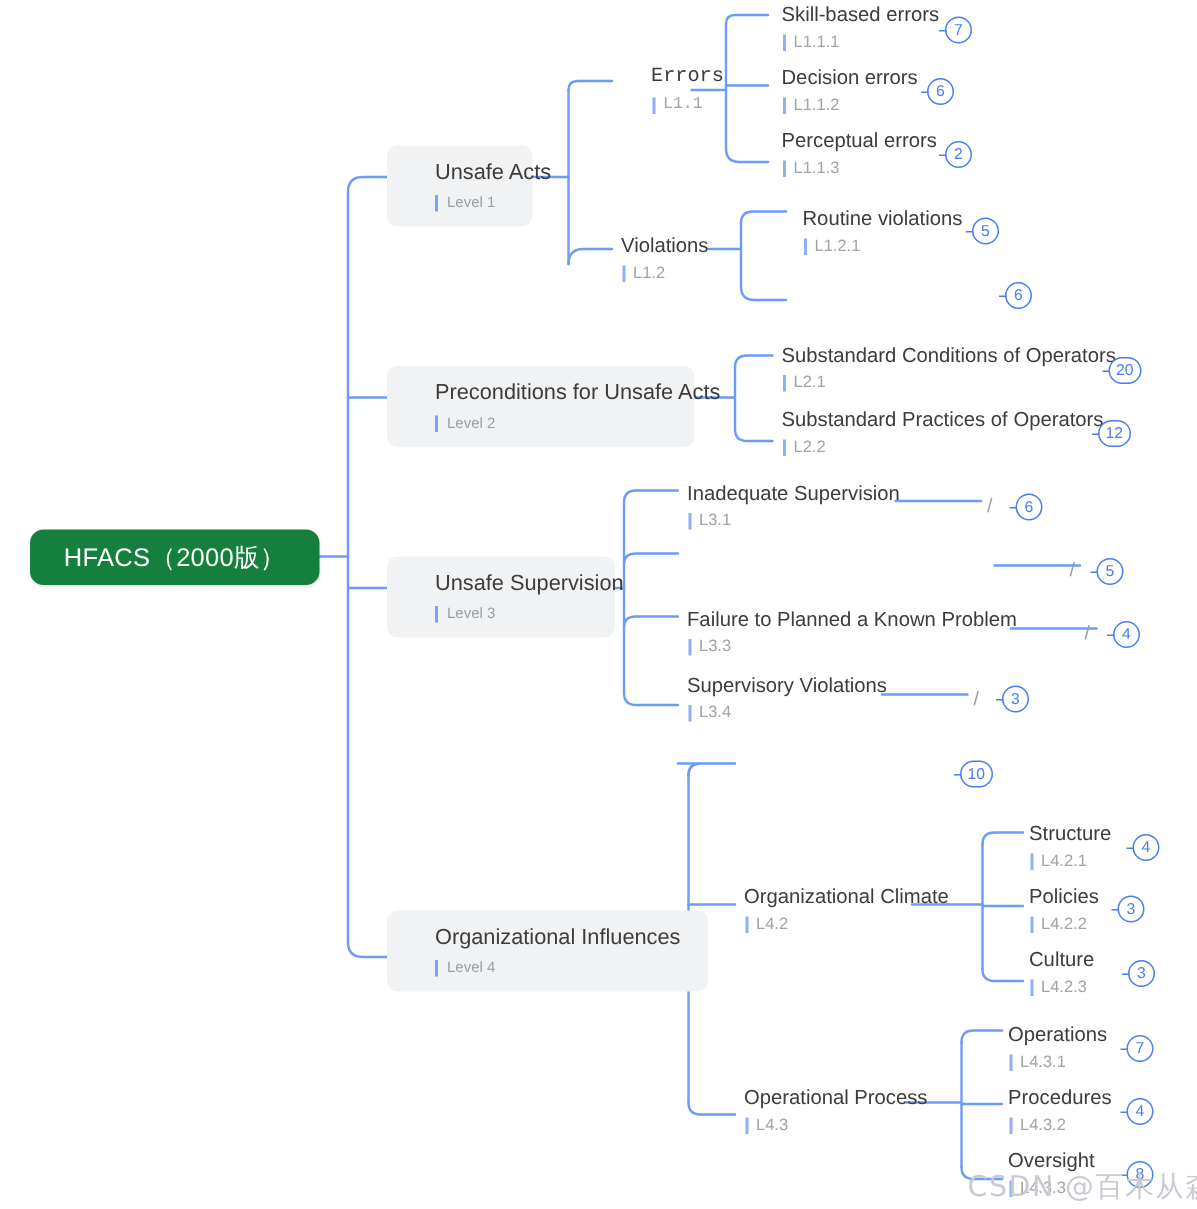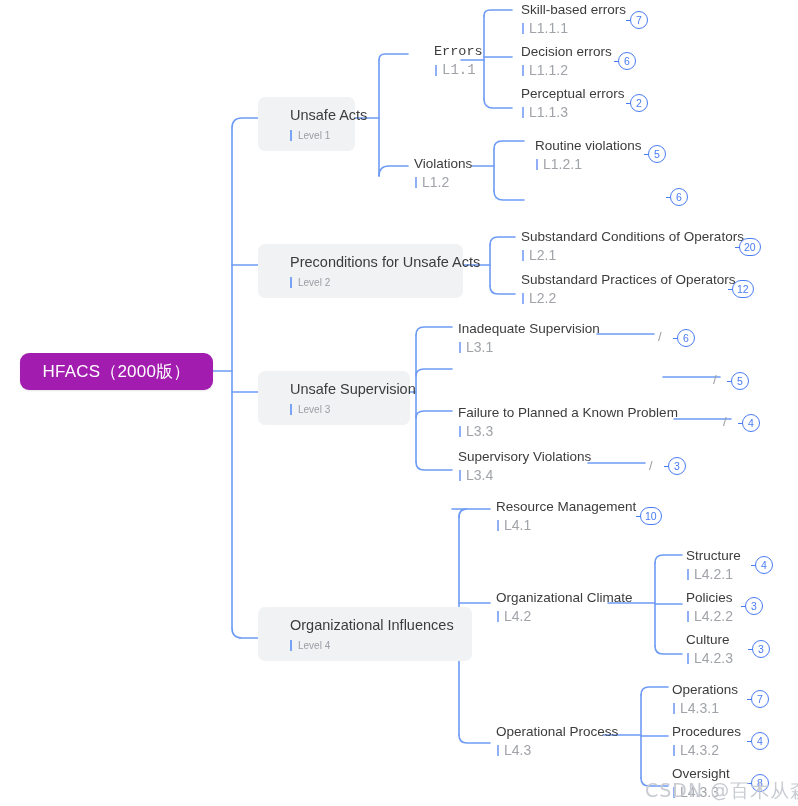--- a/index.html
+++ b/index.html
@@ -27,21 +27,21 @@
     position: absolute;
     left: 0; top: 0;
     width: 798px;
     height: 806px;
     pointer-events: none;
   }
 
   
   .root-node {
     position: absolute;
-    background: #a21caf;
+    background: #15803d;
     color: #ffffff;
     border-radius: 9px;
     font-size: 17px;
     letter-spacing: 0.2px;
     display: flex;
     align-items: center;
     justify-content: center;
     box-shadow: 0 1px 2px rgba(0,0,0,0.10);
     white-space: nowrap;
   }
@@ -82,21 +82,21 @@
   .text-node {
     position: absolute;
     white-space: nowrap;
   }
   .text-node .title {
     font-size: 13.5px;
     color: #3c3c3c;
     line-height: 18px;
   }
   .text-node .sub {
-    font-size: 14px;
+    font-size: 11px;
     color: #a0a3a8;
     line-height: 14px;
     margin-top: 2px;
     padding-left: 8px;
     position: relative;
   }
   .text-node .sub::before {
     content: "";
     position: absolute;
     left: 1px;
@@ -285,24 +285,20 @@
   <span class="slash" style="left:723px; top:415px;">/</span>
   <div class="badge" style="left:742px; top:414px;">4</div>
 
   <div class="text-node" style="left:458px; top:448px;">
     <div class="title">Supervisory Violations</div>
     <div class="sub">L3.4</div>
   </div>
   <span class="slash" style="left:649px; top:459px;">/</span>
   <div class="badge" style="left:668px; top:457px;">3</div>
 
-  <div class="text-node" style="left:496px; top:498px;">
-    <div class="title">Resource Management</div>
-    <div class="sub">L4.1</div>
-  </div>
   <div class="badge" style="left:640px; top:507px;">10</div>
 
   <div class="text-node" style="left:496px; top:589px;">
     <div class="title">Organizational Climate</div>
     <div class="sub">L4.2</div>
   </div>
 
   <div class="text-node" style="left:496px; top:723px;">
     <div class="title">Operational Process</div>
     <div class="sub">L4.3</div>

